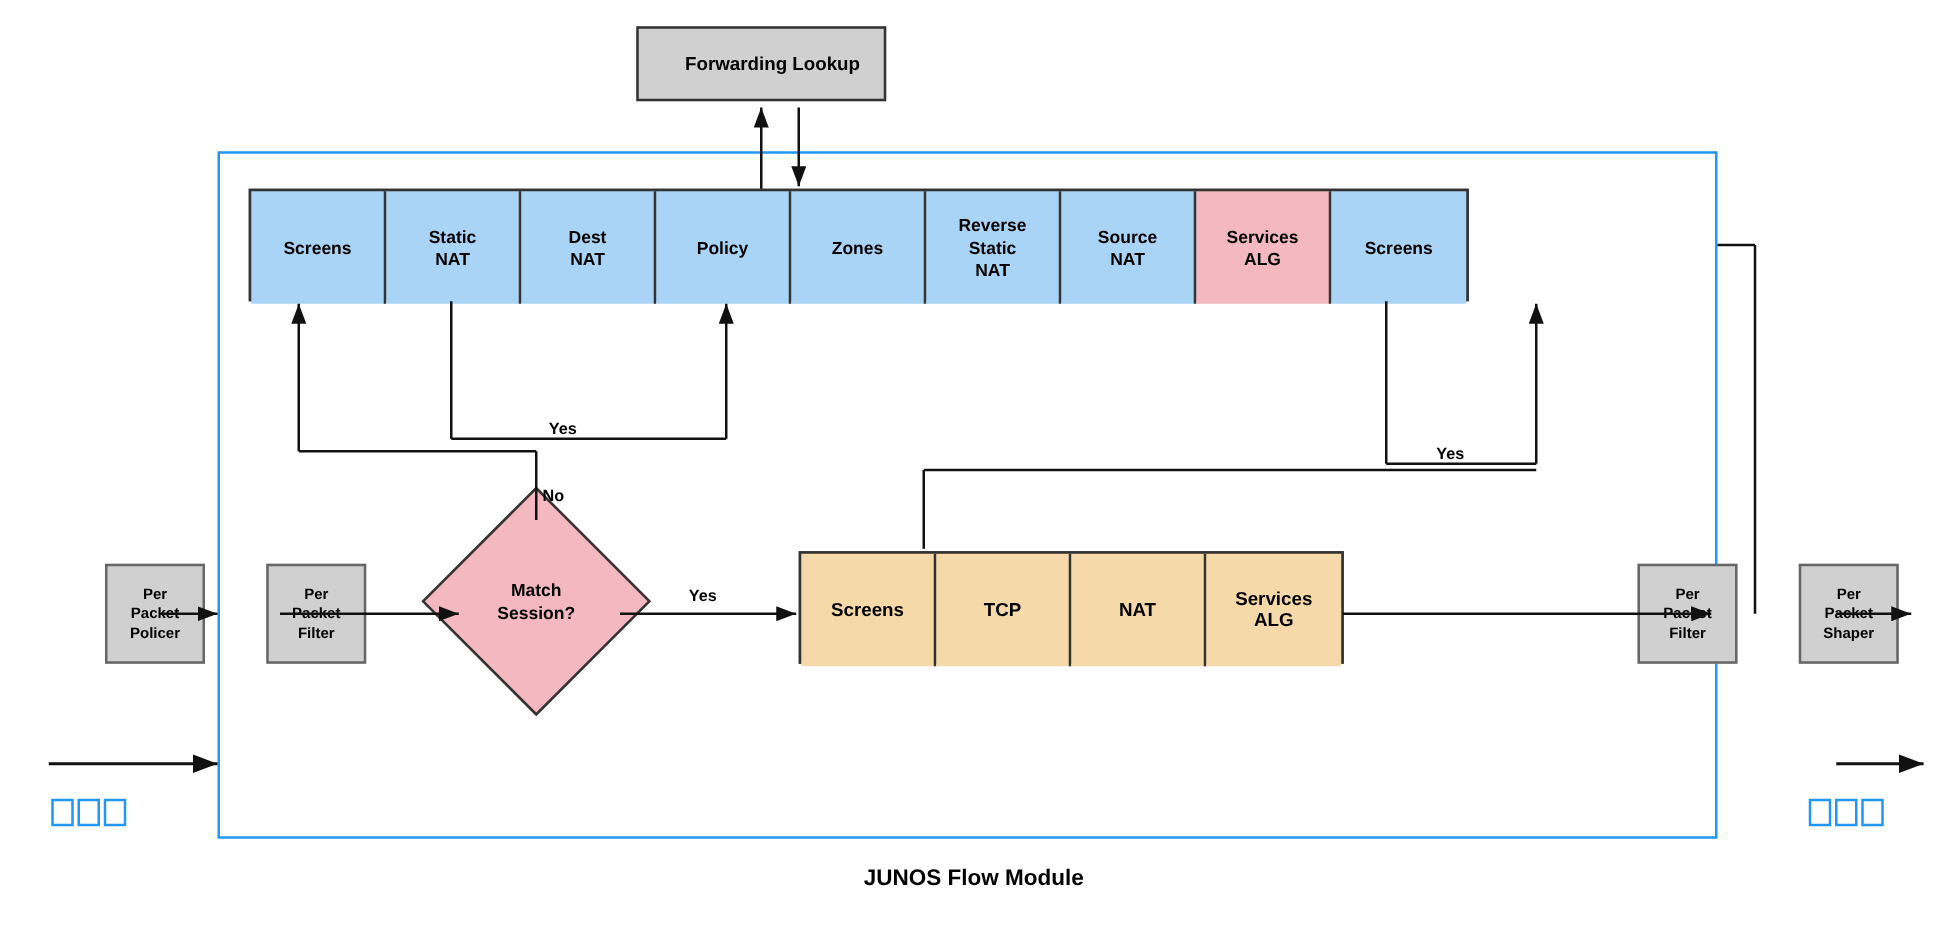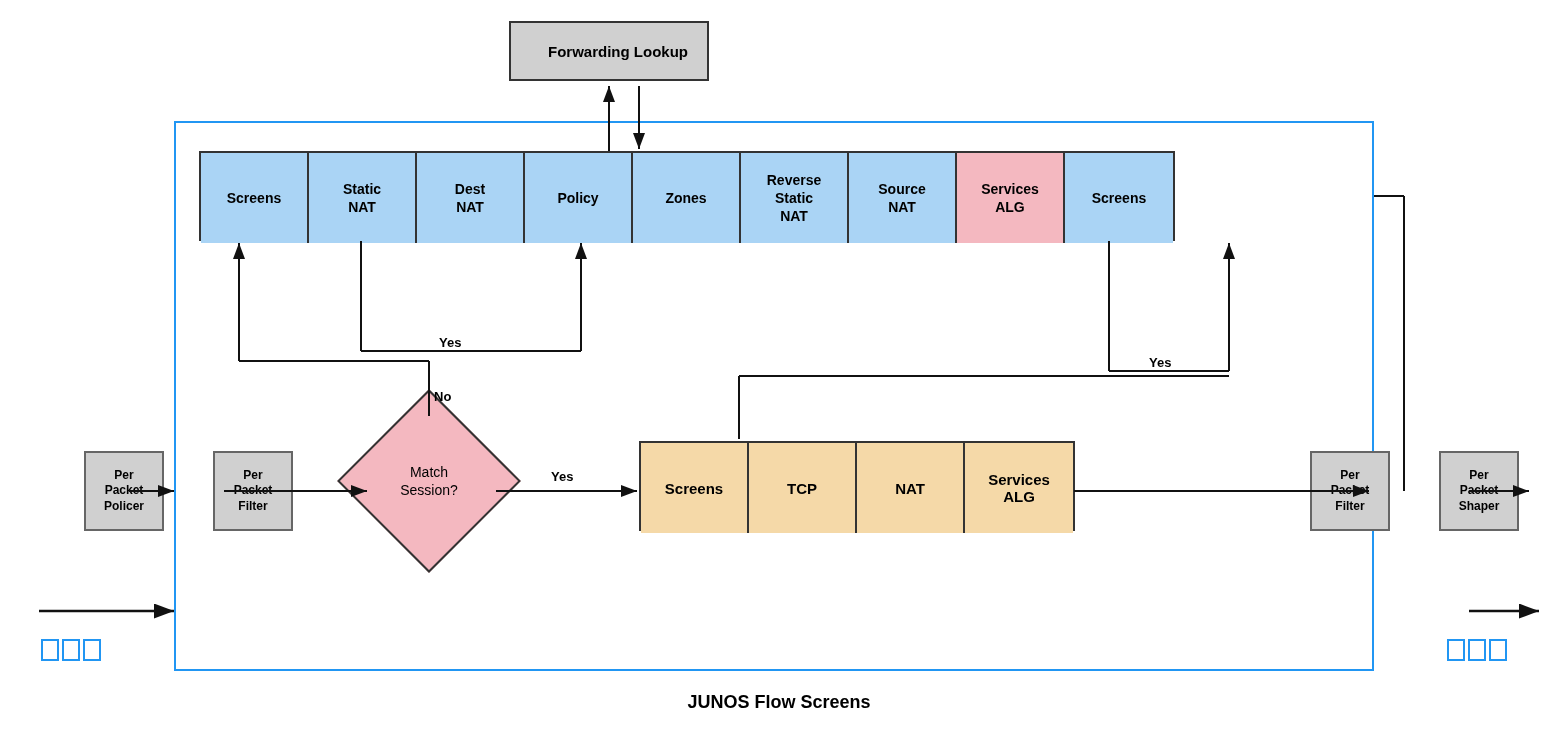--- a/index.html
+++ b/index.html
@@ -150,21 +150,21 @@
     }
     .diamond-label {
       position: absolute;
       top: 0; left: 0;
       width: 130px;
       height: 130px;
       display: flex;
       align-items: center;
       justify-content: center;
       font-size: 14px;
-      font-weight: normal;
+      font-weight: bold;
       text-align: center;
       z-index: 2;
       line-height: 1.3;
     }
 
     
     .arrows-svg {
       position: absolute;
       top: 0; left: 0;
       width: 1520px;
@@ -301,16 +301,16 @@
 
     <line x1="20" y1="600" x2="155" y2="600" stroke="#111" stroke-width="2.5" marker-end="url(#arrowhead)"></line>
 
     <line x1="1450" y1="600" x2="1520" y2="600" stroke="#111" stroke-width="2.5" marker-end="url(#arrowhead)"></line>
 
     <line x1="1355" y1="185" x2="1385" y2="185" stroke="#111" stroke-width="2"></line>
     <line x1="1385" y1="185" x2="1385" y2="480" stroke="#111" stroke-width="2"></line>
   </svg>
 
   <div class="footer-label">
-    <span>JUNOS Flow Screens</span>
+    <span>JUNOS Flow Module</span>
   </div>
 
 </div>
 
 </body></html>

